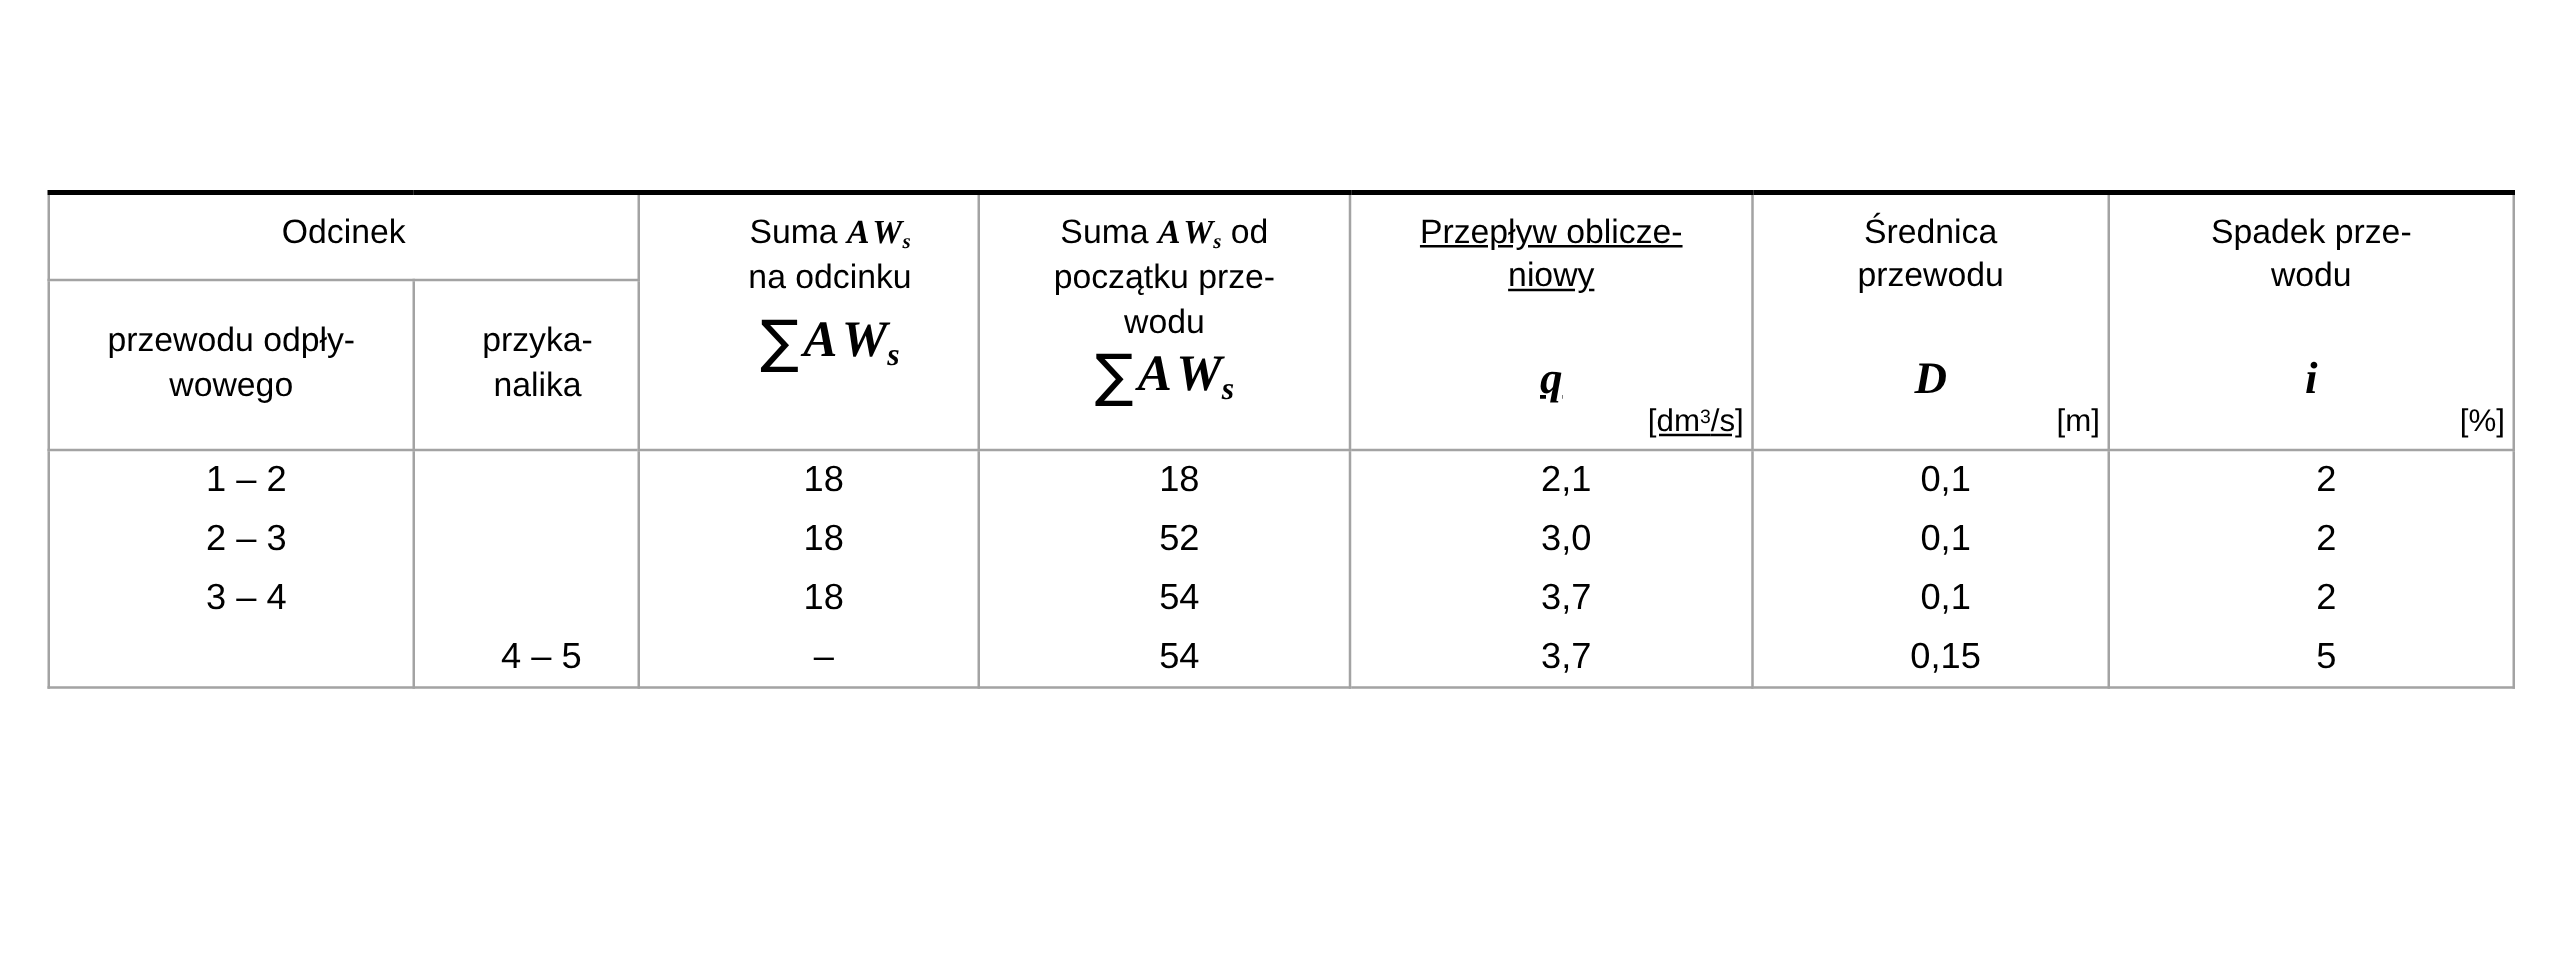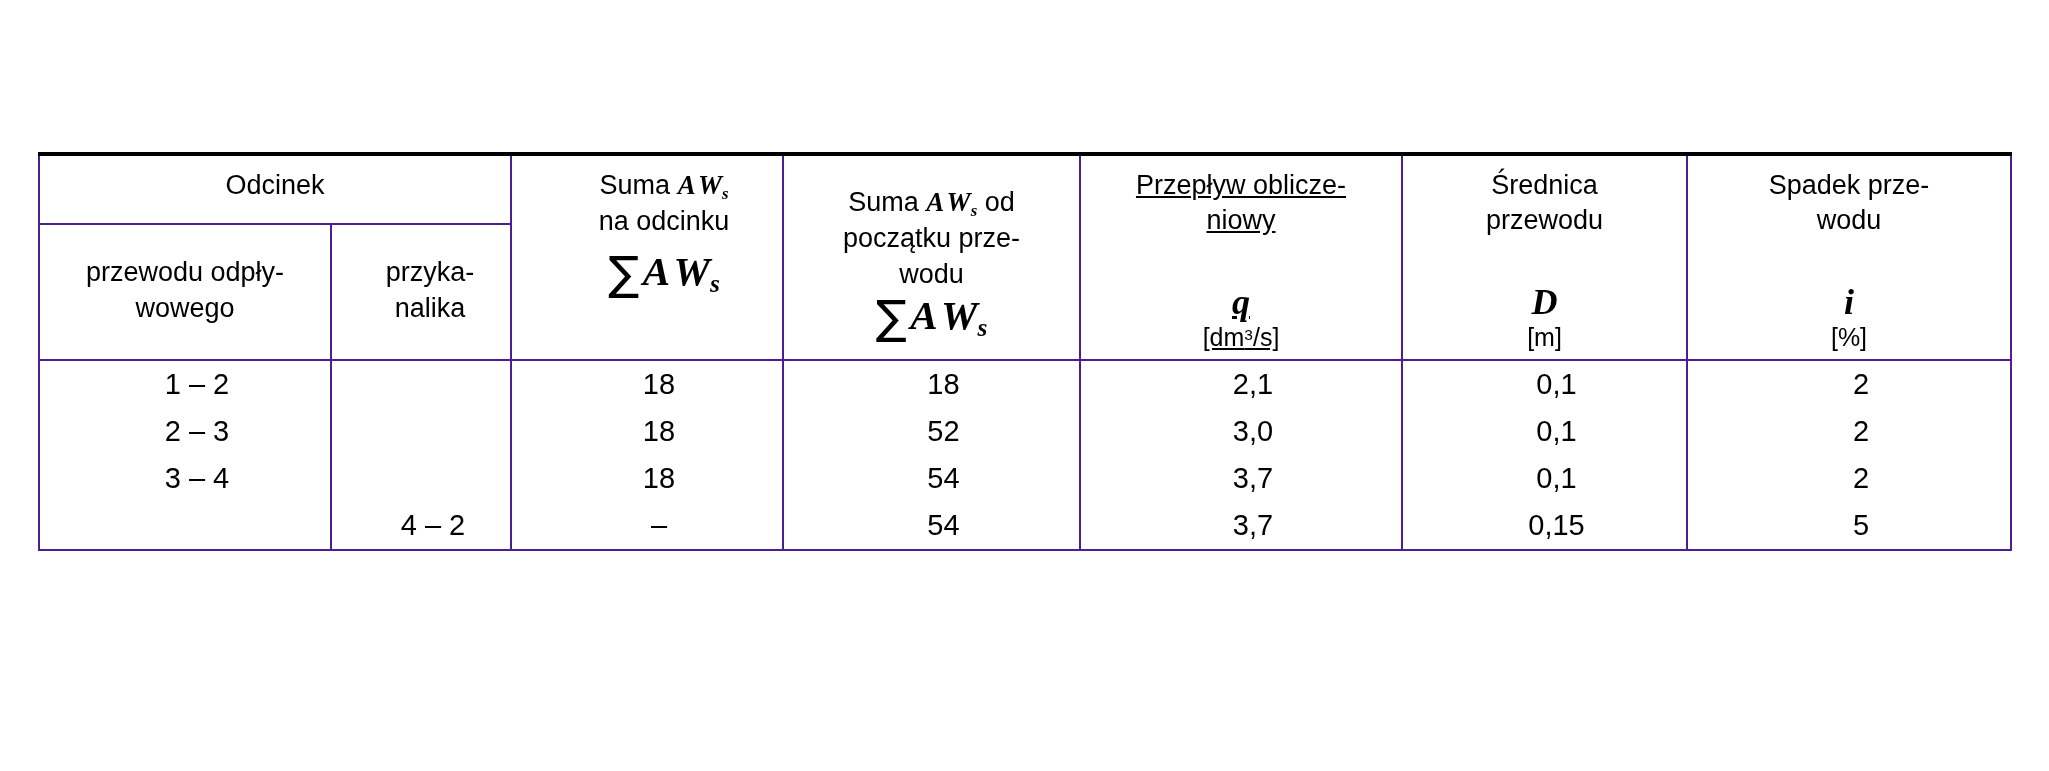--- a/index.html
+++ b/index.html
@@ -41,21 +41,21 @@
     position: absolute;
     left: 38px;
     top: 152px;
     width: 1972px;
     border-collapse: collapse;
     table-layout: fixed;
     background: #fff;
     border-radius: 19px;
   }
   table.main td, table.main th {
-    border: 2px solid #4c1d95;
+    border: 2px solid #a3a3a3;
     padding: 0;
     vertical-align: top;
     font-weight: normal;
   }
   table.main .outer-top td { border-top: 4px solid #000; }
   .cell-pad {
     padding: 7px 6px 8px 6px;
     text-align: center;
     font-size: 27px;
     line-height: 1.30;
@@ -101,20 +101,21 @@
     line-height: 1.05;
   }
   .unit-line {
     display: block;
     font-family: "Liberation Sans", sans-serif;
     font-style: normal;
     font-weight: normal;
     font-size: 25px;
     margin-top: 2px;
     line-height: 1.1;
+    text-align: right;
   }
   .subhdr .cell-pad {
     font-size: 27px;
     padding-top: 10px;
     padding-bottom: 10px;
   }
   .body-cell {
     text-align: center;
     font-size: 29px;
     line-height: 1.62;
@@ -153,21 +154,21 @@
             <span>Odcinek</span>
           </div>
         </td>
         <td rowspan="2">
           <div class="cell-pad" style="padding-top:12px;padding-left:40px;">
             <span>Suma </span><span class="math-serif">A W<span class="sub">s</span></span><span><br>na odcinku</span>
             <span class="sum-row"><span class="sum-glyph">∑</span> <span class="it">A W</span><span class="sub">s</span></span>
           </div>
         </td>
         <td rowspan="2">
-          <div class="cell-pad" style="padding-top:29px;">
+          <div class="cell-pad" style="padding-top:12px;">
             <span>Suma </span><span class="math-serif">A W<span class="sub">s</span></span><span> od<br>początku prze-<br>wodu</span>
             <span class="sum-row" style="margin-top:2px;"><span class="sum-glyph">∑</span> <span class="it">A W</span><span class="sub">s</span></span>
           </div>
         </td>
         <td rowspan="2">
           <div class="cell-pad" style="padding-top:12px;text-decoration:underline;">
             <span>Przepływ oblicze-<br>niowy</span>
             <span class="sym-line" style="margin-top:46px;">q</span>
             <span class="unit-line">[dm<span class="sup">3</span>/s]</span>
           </div>
@@ -203,21 +204,21 @@
         <td class="body-cell">
           <div>1 – 2</div>
           <div>2 – 3</div>
           <div>3 – 4</div>
           <div>&nbsp;</div>
         </td>
         <td class="body-cell">
           <div>&nbsp;</div>
           <div>&nbsp;</div>
           <div>&nbsp;</div>
-          <div>4 – 2</div>
+          <div>4 – 5</div>
         </td>
         <td class="body-cell">
           <div>18</div>
           <div>18</div>
           <div>18</div>
           <div>–</div>
         </td>
         <td class="body-cell">
           <div>18</div>
           <div>52</div>

